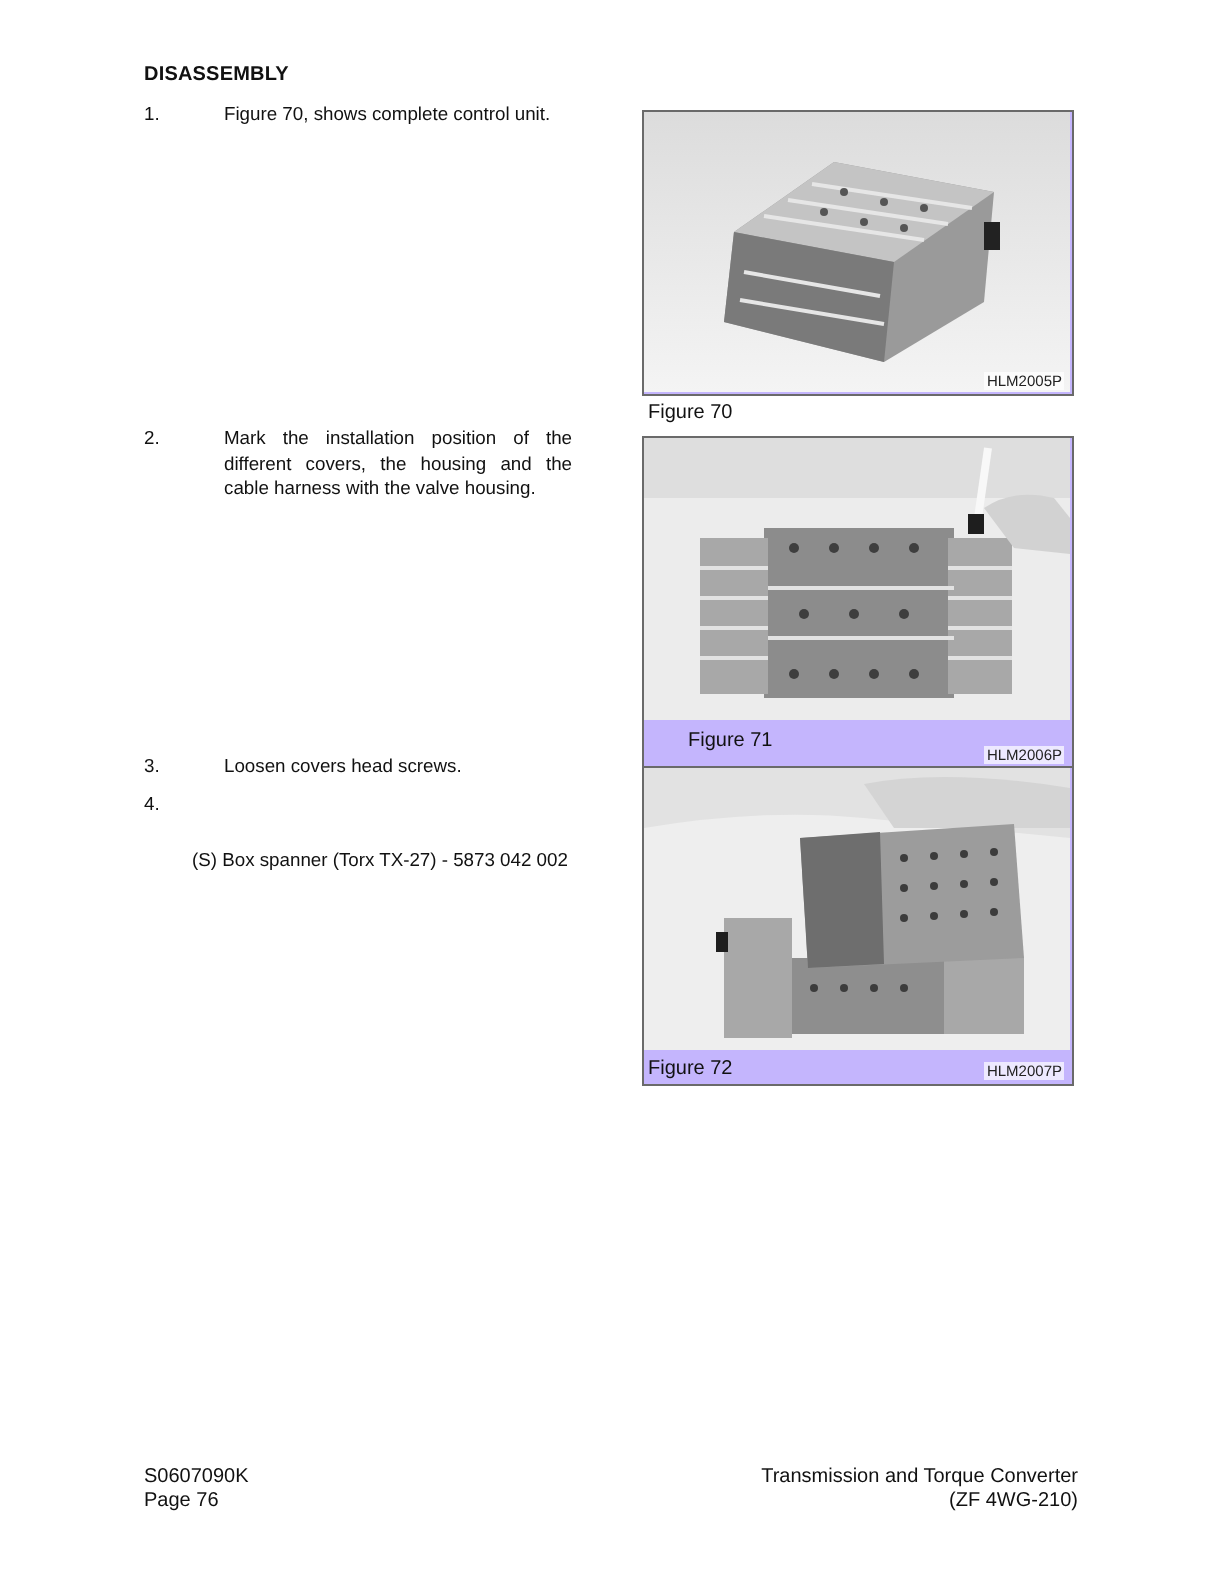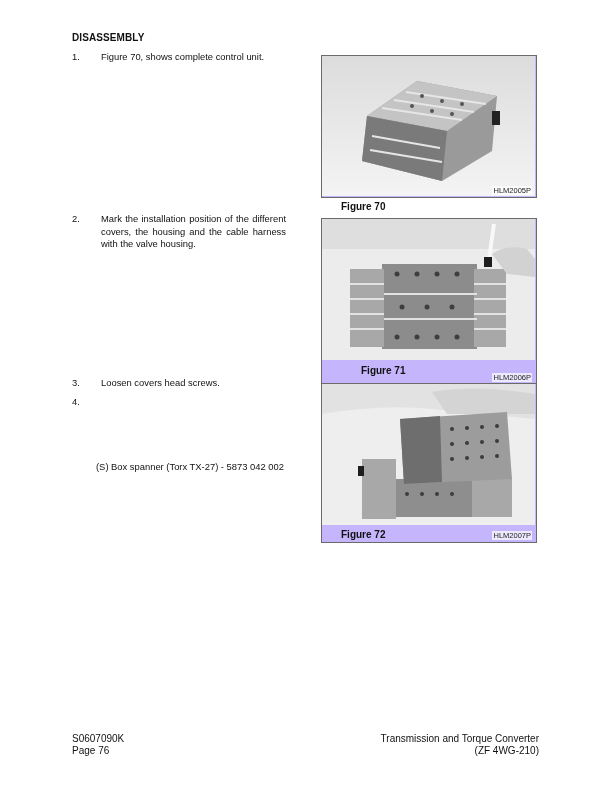--- a/index.html
+++ b/index.html
@@ -4,27 +4,27 @@
   <style>
     html, body { margin: 0; padding: 0; background: #ffffff; }
     body {
       width: 611px; height: 792px; position: relative; overflow: hidden;
       font-family: "Liberation Sans", sans-serif; color: #111;
     }
     .abs { position: absolute; }
     .heading { left: 72px; top: 32px; font-size: 10px; font-weight: bold; letter-spacing: 0.1px; }
     .item { left: 72px; width: 214px; font-size: 9.4px; line-height: 12.6px; }
     .item .num { position: absolute; left: 0; top: 0; }
-    .item .txt { margin-left: 29px; text-align: justify; text-align-last: left; }
+    .item .txt { margin-left: 40px; text-align: justify; text-align-last: left; }
     .sub { left: 96px; width: 190px; font-size: 9.4px; line-height: 12.6px; }
     .sub .txt { padding-left: 19px; text-indent: -19px; text-align: justify; text-align-last: left; }
     .figure { left: 321px; width: 216px; border: 1.5px solid #6a6a6a; box-sizing: border-box; overflow: hidden; background: #c4b5fd; }
     .figure svg { display: block; }
     .fig-id { position: absolute; right: 4px; bottom: 2px; font-size: 7.5px; color: #222; background: rgba(255,255,255,0.7); padding: 0 1px; }
-    .caption { left: 321px; font-size: 10px; font-weight: bold; padding-left: 20px; }
+    .caption { left: 304px; font-size: 10px; font-weight: normal; padding-left: 20px; }
     .footer { font-size: 10px; line-height: 11.8px; }
     .footer-left { left: 72px; top: 733px; }
     .footer-right { right: 72px; top: 733px; text-align: right; }
   </style>
 </head>
 <body>
 
 <div class="abs heading">DISASSEMBLY</div>
 
 <div class="abs item" style="top:51px;">
@@ -38,21 +38,21 @@
 </div>
 
 <div class="abs item" style="top:377px;">
   <span class="num">3.</span>
   <div class="txt">Loosen covers head screws.</div>
 </div>
 
 <div class="abs item" style="top:396px;">
   <span class="num">4.</span>
 </div>
-<div class="abs sub" style="top:461px;">
+<div class="abs sub" style="top:424px;">
   <div class="txt">(S) Box spanner (Torx TX-27) - 5873 042 002</div>
 </div>
 
 <div class="abs figure" style="top:55px; height:143px;">
   <svg width="213" height="140" viewBox="0 0 213 140">
     <defs>
       <linearGradient id="bg1" x1="0" y1="0" x2="0" y2="1">
         <stop offset="0" stop-color="#dcdcdc"></stop>
           <stop offset="1" stop-color="#f4f4f4"></stop>
       </linearGradient>

